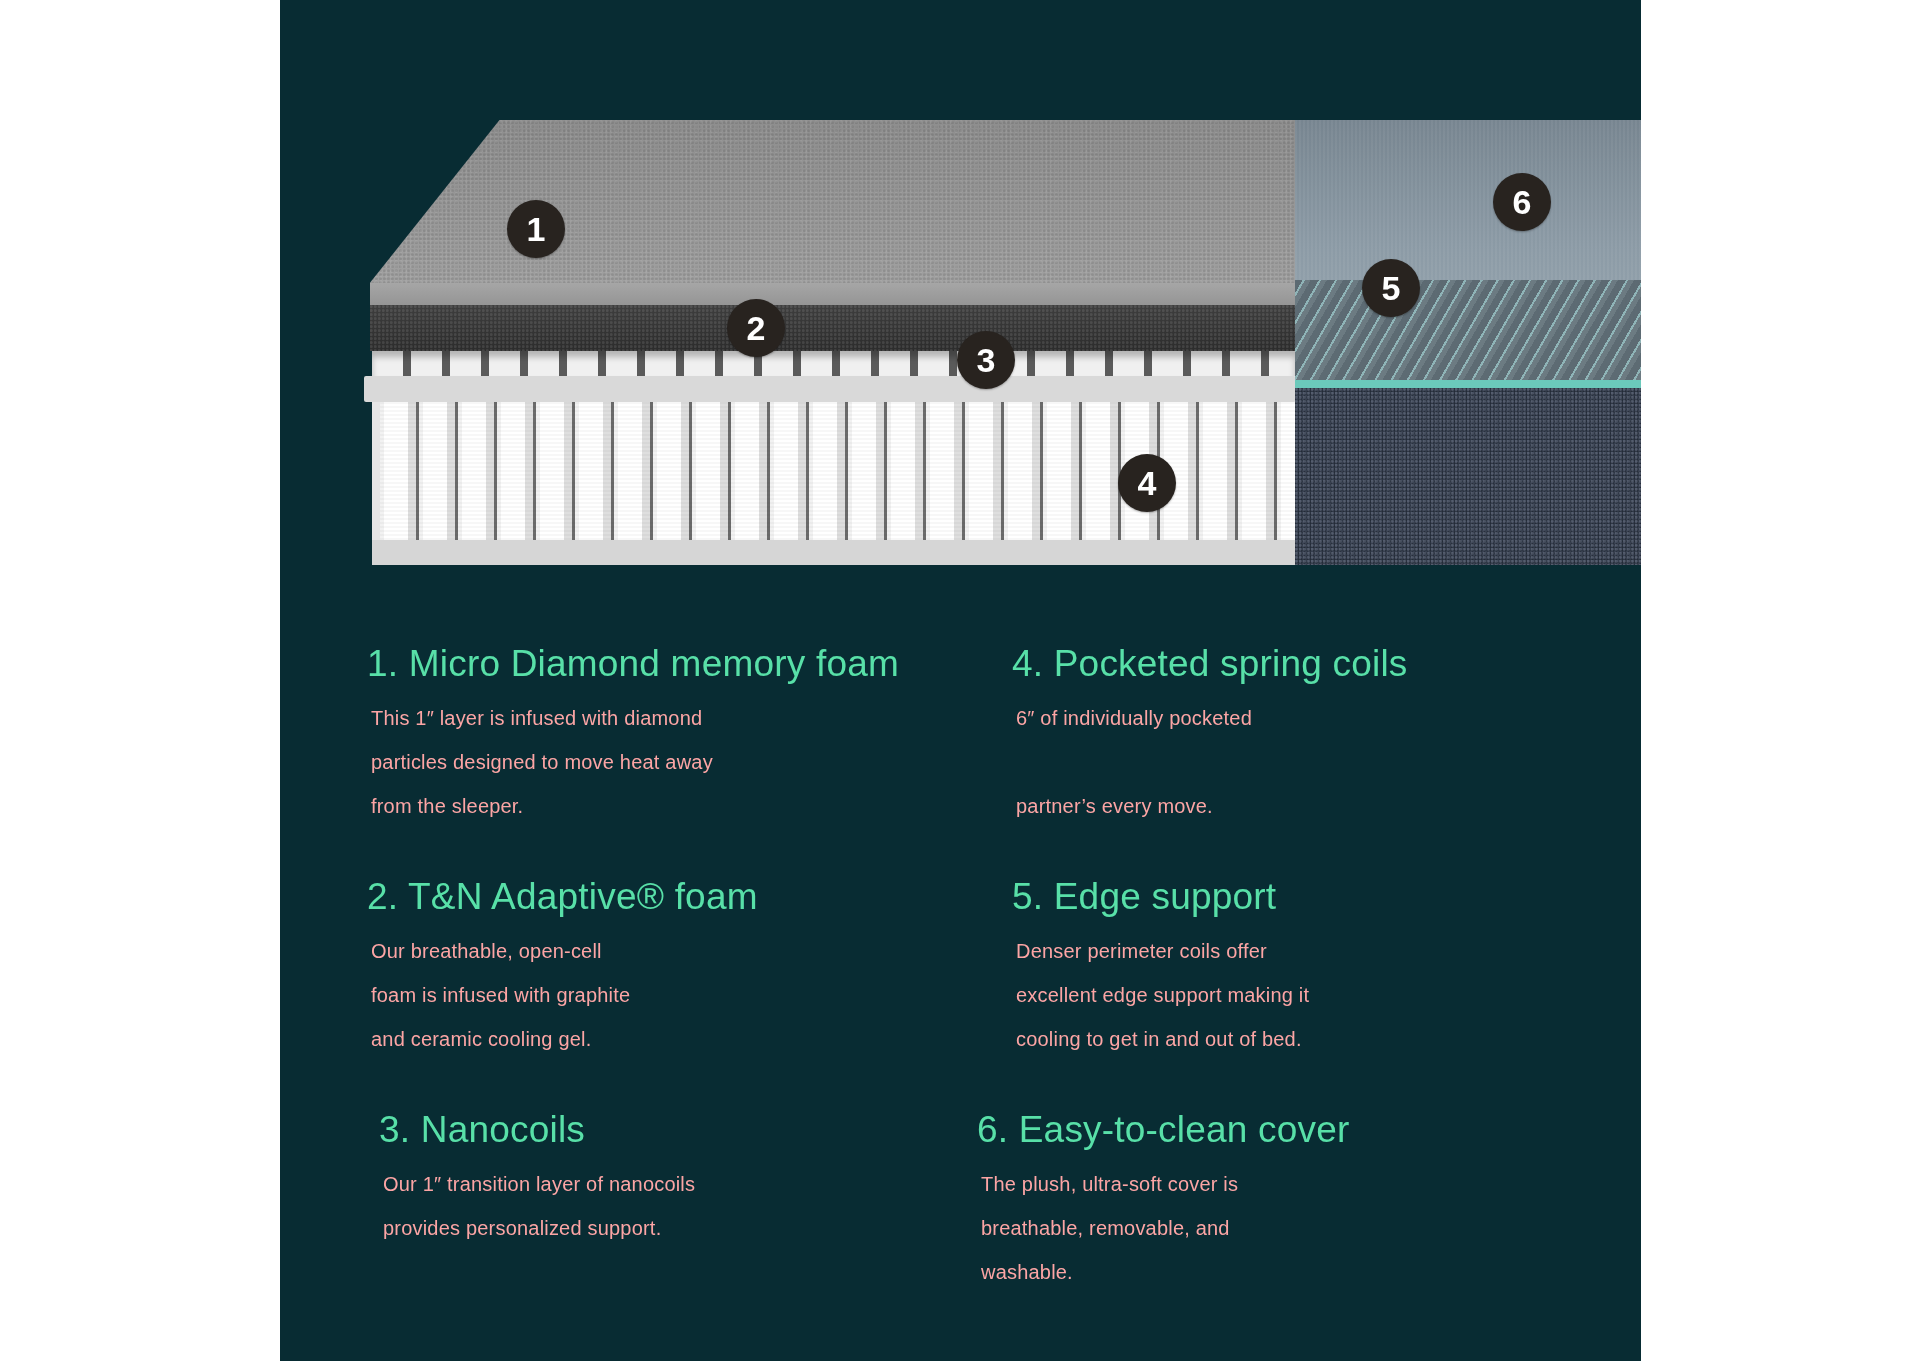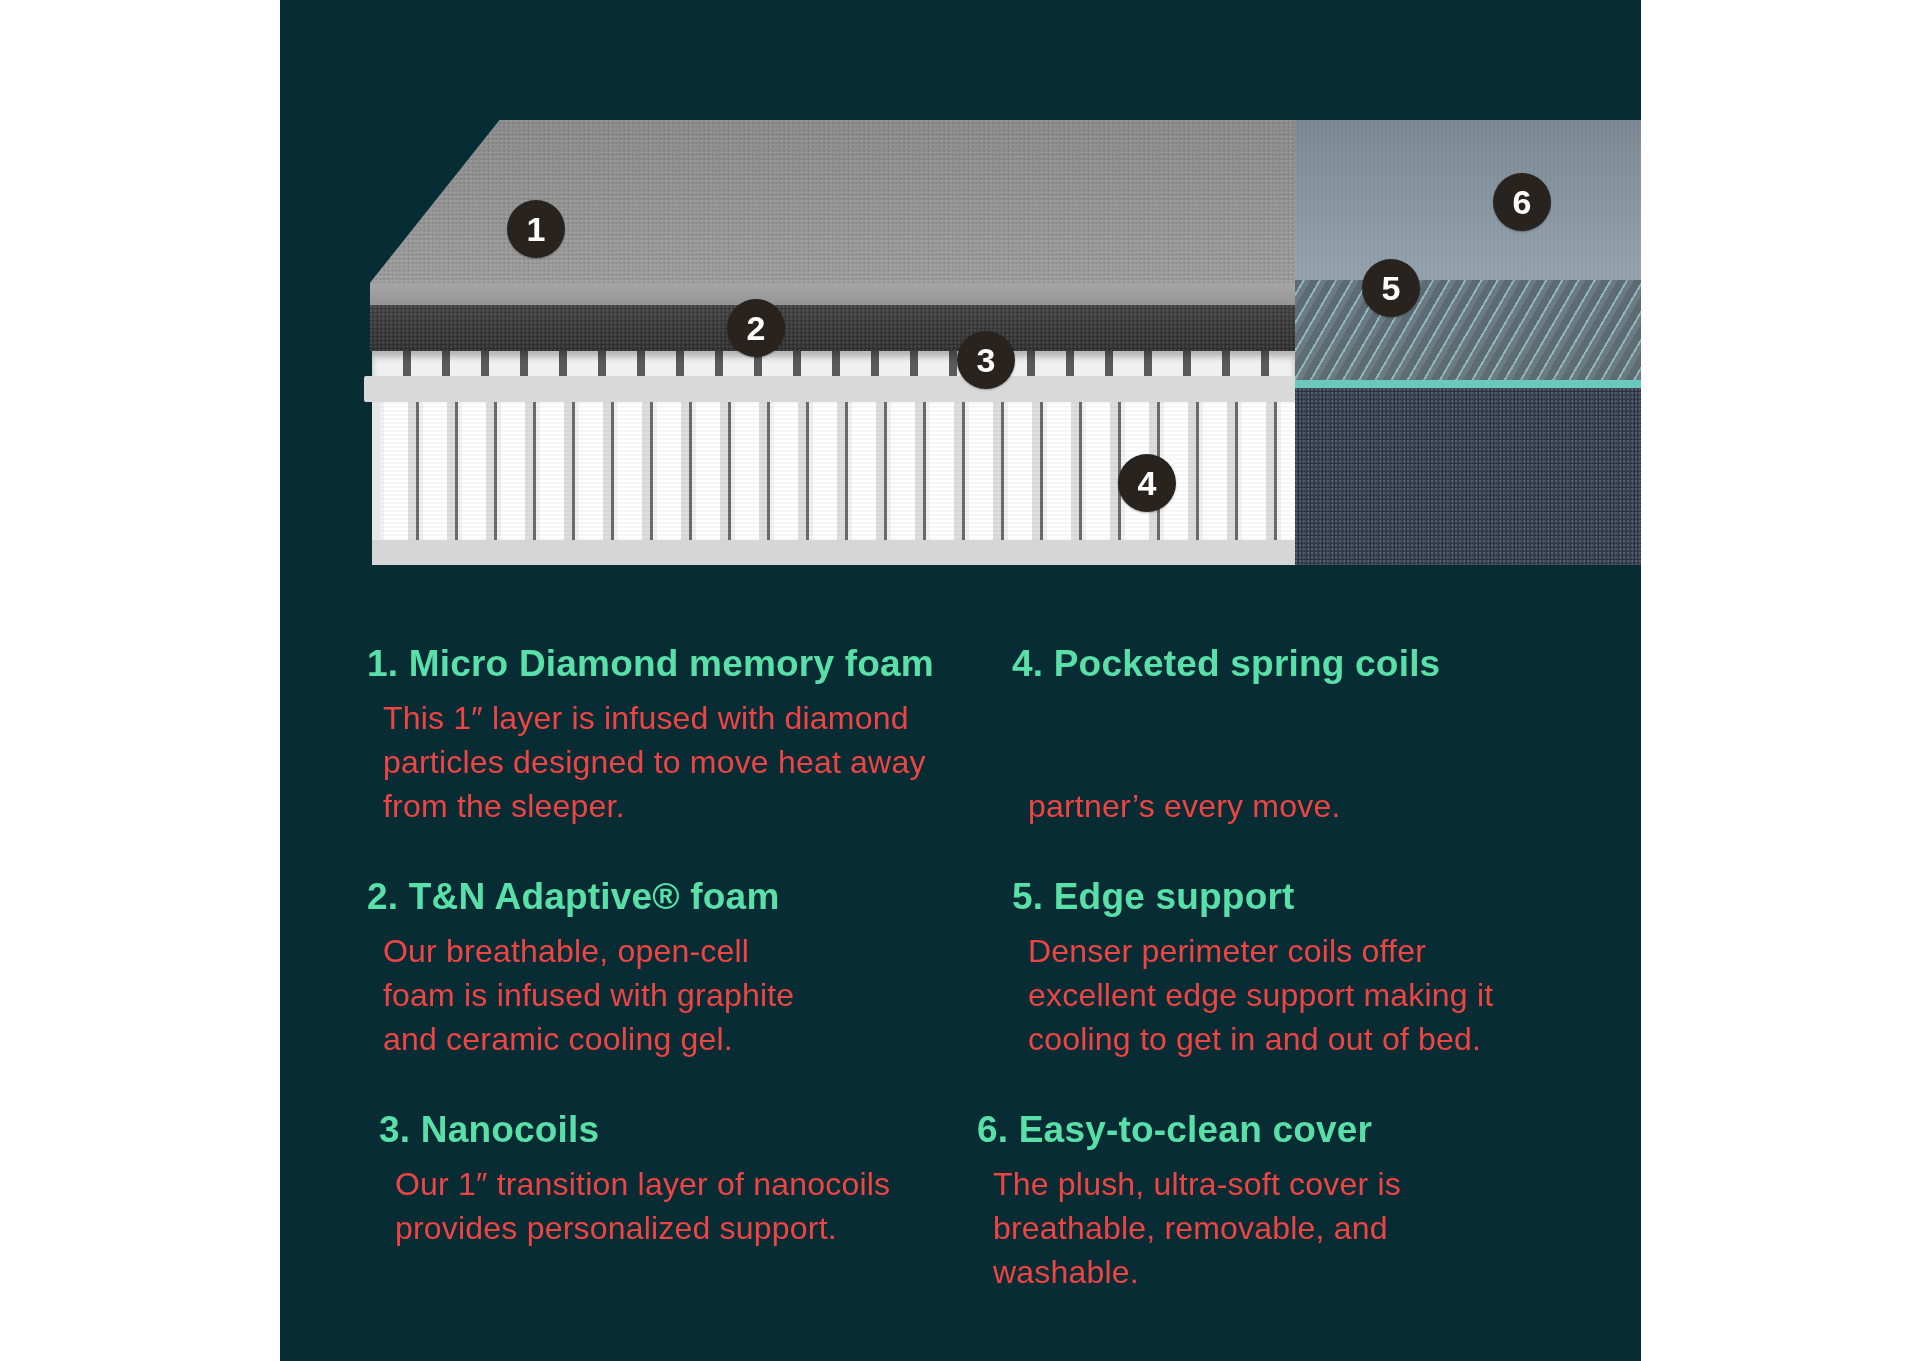--- a/index.html
+++ b/index.html
@@ -65,24 +65,24 @@
     position:absolute; width:58px; height:58px; margin:-29px 0 0 -29px;
     border-radius:50%; background:#28231f; color:#ffffff;
     display:flex; align-items:center; justify-content:center;
     font-weight:bold; font-size:34px; box-shadow:0 1px 2px rgba(0,0,0,0.3);
   }
 
   
   .features { position:absolute; left:87px; top:640px; width:1200px; }
   .feature { position:absolute; width:600px; }
   .feature h3 {
-    margin:0; color:#58e0a8; font-weight:bold; font-size:37px; line-height:48px; letter-spacing:0.2px;
+    margin:0; color:#58e0a8; font-weight:normal; font-size:37px; line-height:48px; letter-spacing:0.2px;
   }
   .feature p {
-    margin:8px 0 0 16px; color:#ef4444; font-size:32px; line-height:44px; letter-spacing:0.2px;
+    margin:8px 0 0 4px; color:#fca5a5; font-size:20px; line-height:44px; letter-spacing:0.2px;
   }
 </style>
 </head>
 <body>
 
 <div class="panel">
 
   <div class="mattress">
     <div class="layer top-foam"></div>
     <div class="layer top-foam-edge"></div>
@@ -138,21 +138,21 @@
     <div class="feature" style="left:12px; top:466px;">
       <h3>3. Nanocoils</h3>
       <p>
         <span>Our 1″ transition layer of nanocoils</span><br>
         <span>provides personalized support.</span>
       </p>
     </div>
     <div class="feature" style="left:645px; top:0;">
       <h3>4. Pocketed spring coils</h3>
       <p>
-        <br>
+        <span>6″ of individually pocketed</span><br>
         <br>
         <span>partner’s every move.</span>
       </p>
     </div>
     <div class="feature" style="left:645px; top:233px;">
       <h3>5. Edge support</h3>
       <p>
         <span>Denser perimeter coils offer</span><br>
         <span>excellent edge support making it</span><br>
         <span>cooling to get in and out of bed.</span>

